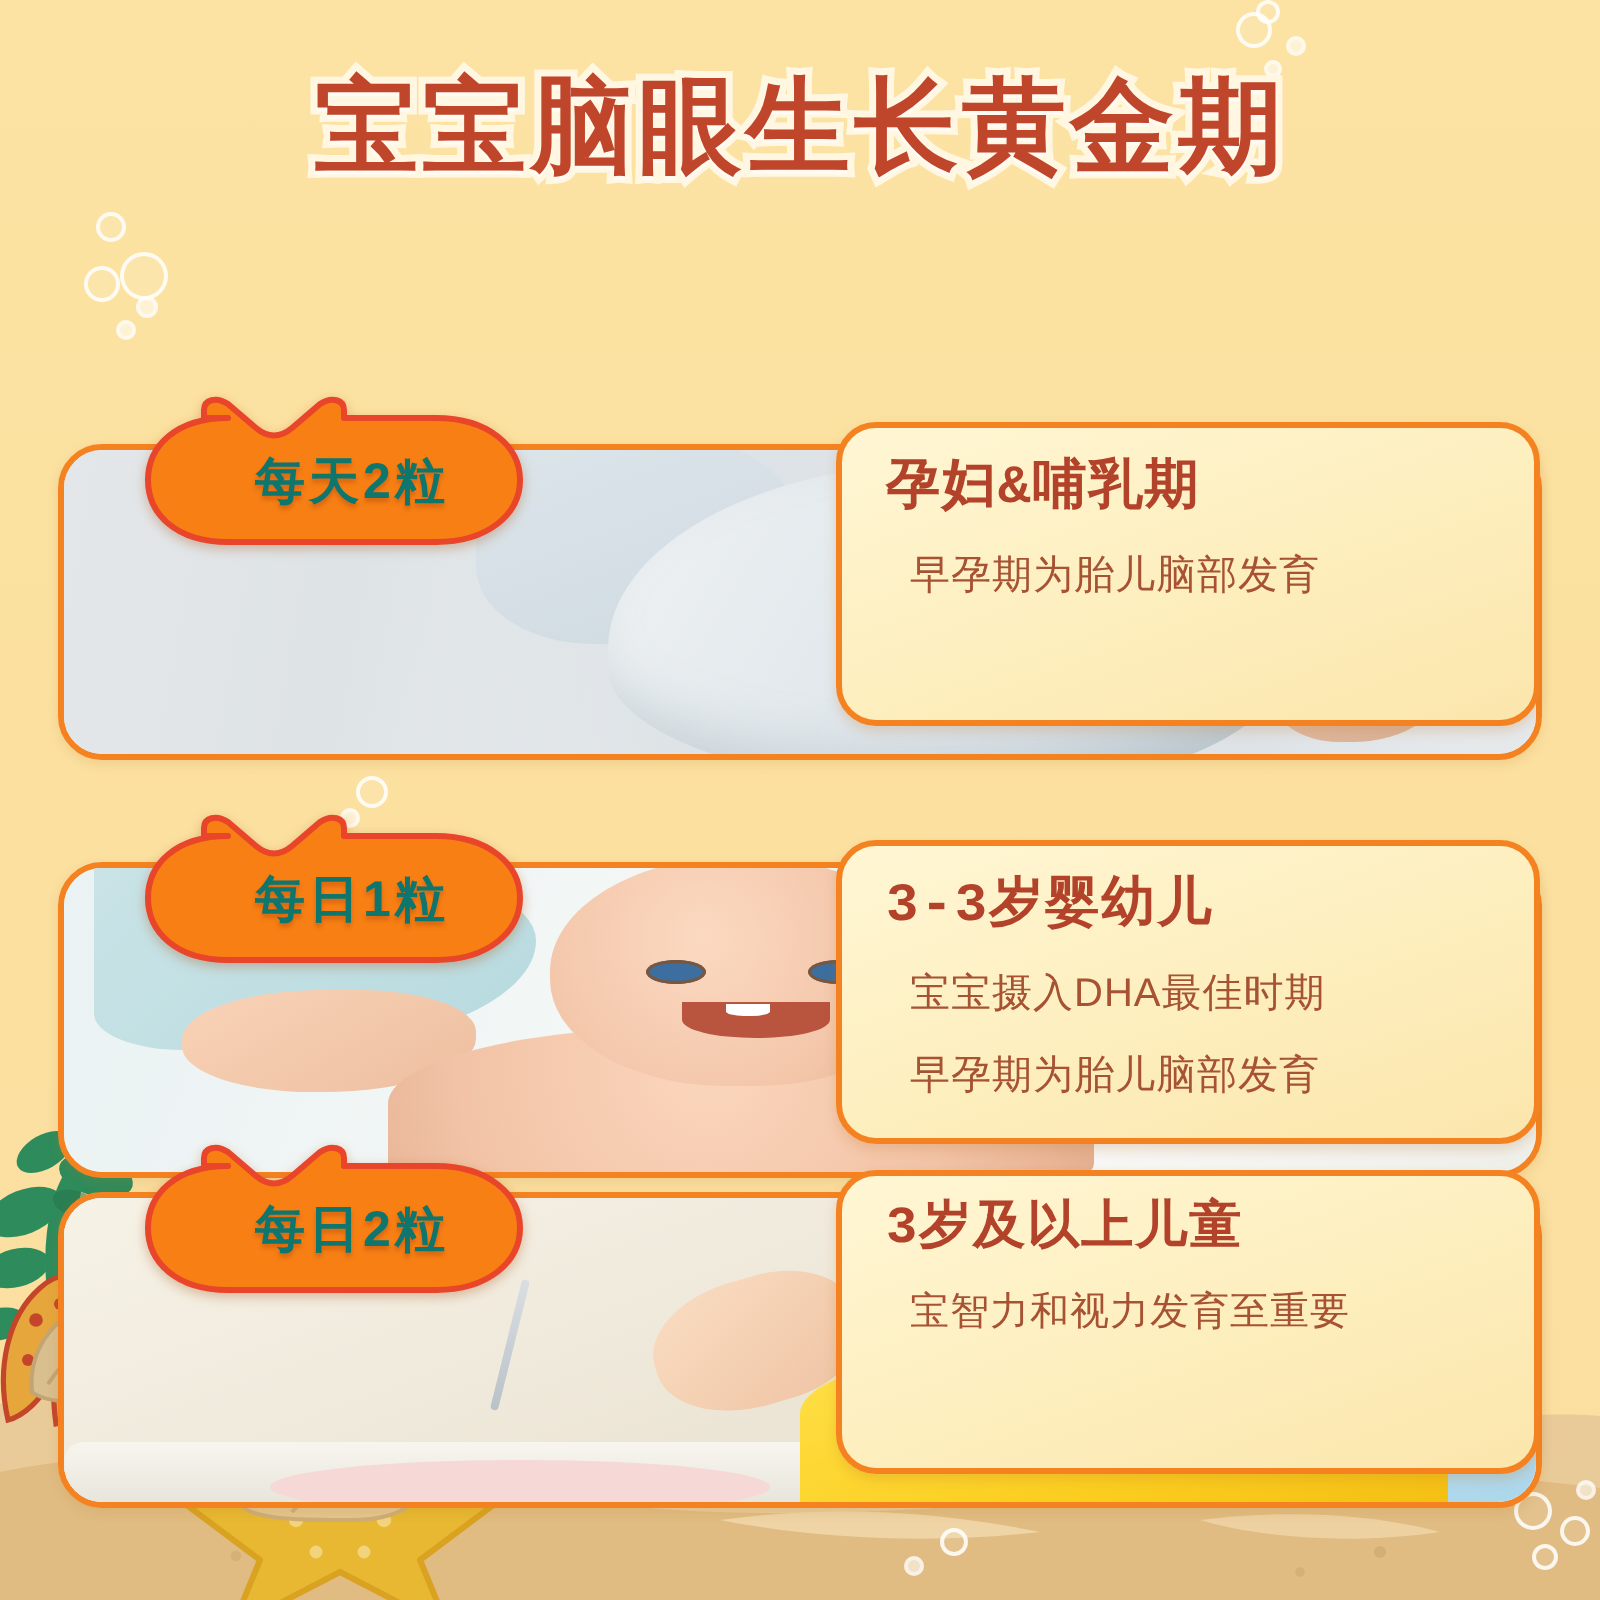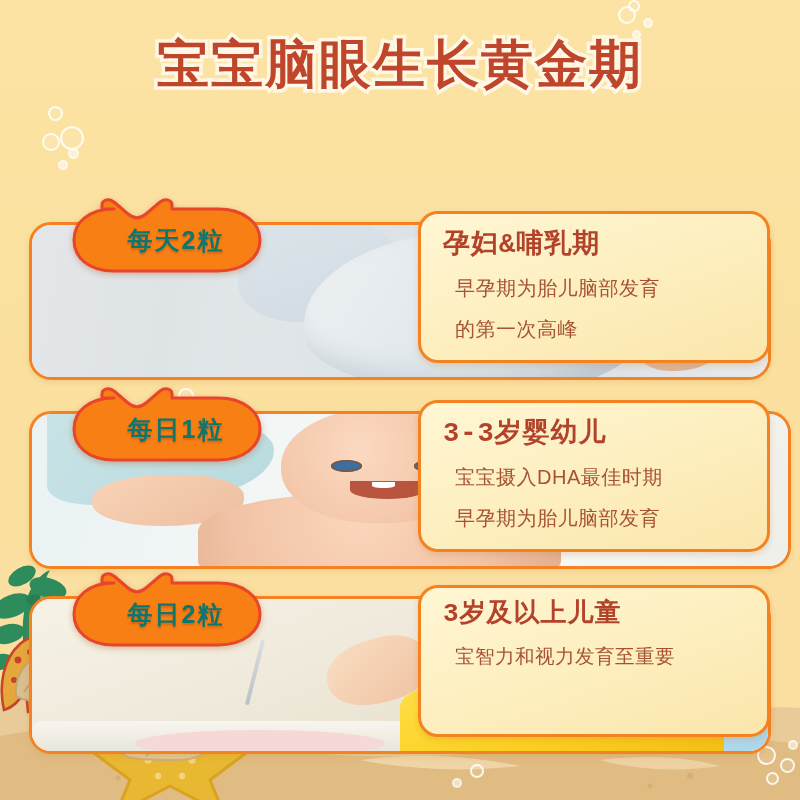--- a/index.html
+++ b/index.html
@@ -42,21 +42,21 @@
   .title-2{font-size:52px;line-height:64px;margin-top:4px;}
 
   
   .card{
     position:absolute;left:29px;width:736px;height:152px;
     border:3px solid #F58220;border-radius:22px;
     background:#EDEFEF;overflow:visible;
     box-shadow:0 2px 6px rgba(190,120,40,.18);
   }
   .card#card1{top:222px;}
-  .card#card2{top:411px;padding-left:20px;}
+  .card#card2{top:431px;}
   .card#card3{top:596px;}
 
   .photo{
     position:absolute;inset:0;border-radius:19px;overflow:hidden;
   }
 
   
   .ph1{background:
       radial-gradient(circle at 62% 70%, #E7EAEC 0%, #DDE2E6 30%, rgba(221,226,230,0) 62%),
       linear-gradient(100deg,#E4E7E9 0%,#DEE3E6 20%,#E9EDEF 44%,#F3F5F6 70%,#E6E9EA 100%);
@@ -318,21 +318,20 @@
         <path d="M34,8 C34,3 40,1 46,5 L60,17 C66,22 72,22 78,17 L92,5 C98,1 104,3 104,8
                  L104,12 L150,12 C176,12 192,26 192,43 C192,60 176,74 150,74
                  L46,74 C20,74 6,60 6,43 C6,26 20,12 46,12 L34,12 Z" transform="translate(-2,0)" fill="#F77F14" stroke="#E8452B" stroke-width="3" stroke-linejoin="round"></path>
       </svg>
       <span class="badge-label">每天2粒</span>
     </div>
 
     <div class="panel">
       <h3>孕妇&amp;哺乳期</h3>
       <p>早孕期为胎儿脑部发育</p>
-      <p>的第一次高峰</p>
     </div>
   </div>
 
   <div class="card" id="card2">
     <div class="photo ph2">
       <div class="blanket"></div>
       <div class="armL"></div>
       <div class="body"></div>
       <div class="head"></div>
       <div class="eyeL"></div>

